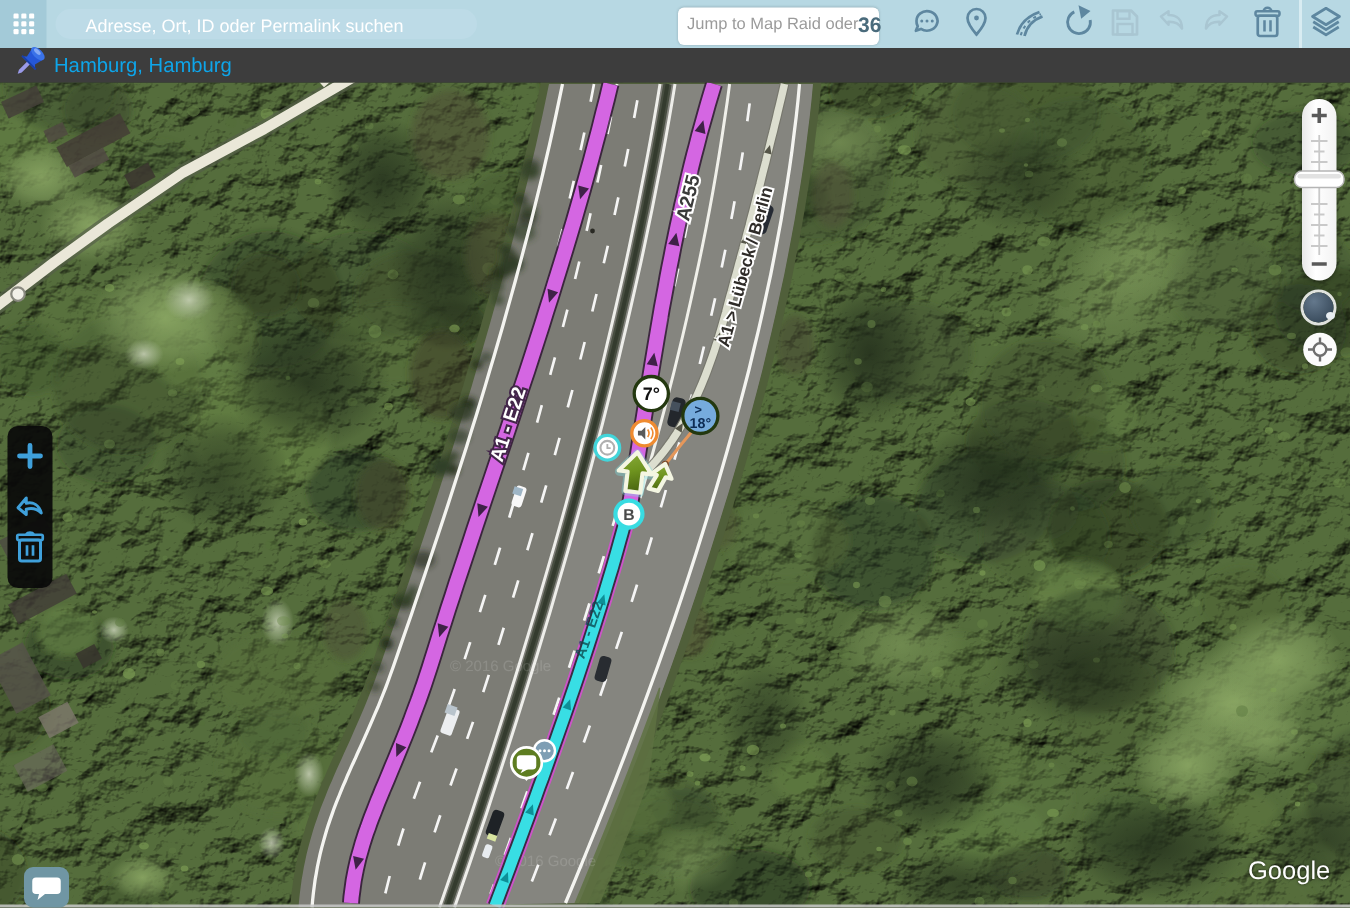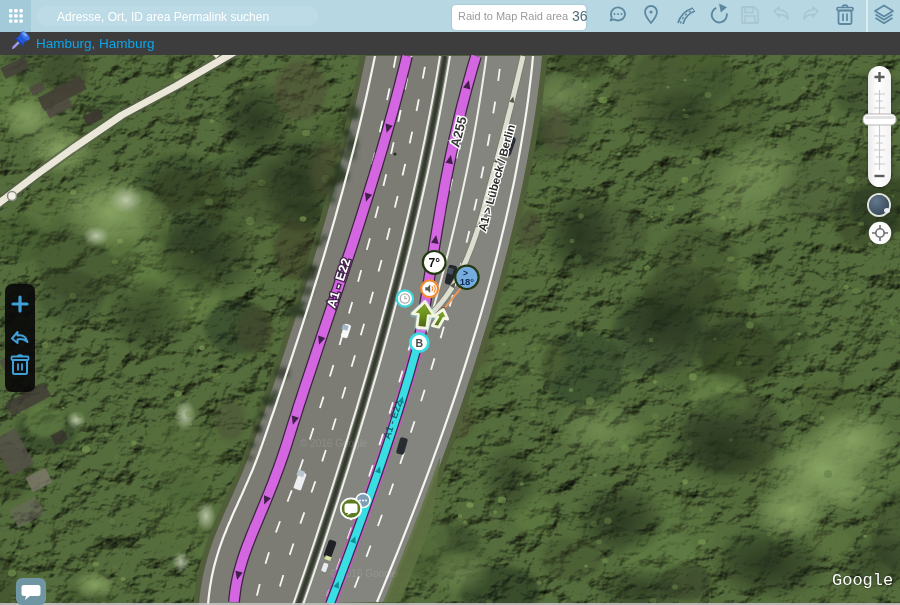--- a/index.html
+++ b/index.html
@@ -644,40 +644,40 @@
 <circle cx="12" cy="12" r="11.2" fill="#fbfbfb"></circle>
 <circle cx="12" cy="12" r="4.2" fill="none" stroke="#6e6e6e" stroke-width="1.6"></circle>
 <path d="M12,4 v4 M12,16 v4 M4,12 h4 M16,12 h4" stroke="#6e6e6e" stroke-width="1.6"></path>
 </svg>
 
 <div style="position:absolute;left:16px;top:578px;width:30px;height:27px;background:#7096a4;border-radius:6px"></div>
 <svg style="position:absolute;left:16px;top:578px" width="30" height="27" viewBox="0 0 30 27">
 <path d="M8,7 h14 a2.5,2.5 0 0 1 2.5,2.5 v6 a2.5,2.5 0 0 1 -2.5,2.5 h-8 l-5,4 l1,-4 h-2 a2.5,2.5 0 0 1 -2.5,-2.5 v-6 a2.5,2.5 0 0 1 2.5,-2.5 z" fill="#ffffff"></path>
 </svg>
 
-<div style="position:absolute;left:832px;top:571px;font-family:Liberation Mono, monospace;font-size:17px;color:#ffffff;text-shadow:0 0 2px rgba(0,0,0,0.7)">Google</div>
+<div style="position:absolute;left:832px;top:571px;font-family:Liberation Sans, sans-serif;font-size:17px;color:#ffffff;text-shadow:0 0 2px rgba(0,0,0,0.7)">Google</div>
 
 <div style="position:absolute;left:0;top:0;width:900px;height:32px;background:#b7d8e3"></div>
 <div style="position:absolute;left:0;top:0;width:31px;height:32px;background:#a3cad8"></div>
 <svg style="position:absolute;left:0;top:0" width="31" height="32" viewBox="0 0 31 32">
     <rect x="9.0" y="9.0" width="3.4" height="3.4" rx="0.8" fill="#ffffff"></rect>
     <rect x="14.2" y="9.0" width="3.4" height="3.4" rx="0.8" fill="#ffffff"></rect>
     <rect x="19.4" y="9.0" width="3.4" height="3.4" rx="0.8" fill="#ffffff"></rect>
     <rect x="9.0" y="14.2" width="3.4" height="3.4" rx="0.8" fill="#ffffff"></rect>
     <rect x="14.2" y="14.2" width="3.4" height="3.4" rx="0.8" fill="#ffffff"></rect>
     <rect x="19.4" y="14.2" width="3.4" height="3.4" rx="0.8" fill="#ffffff"></rect>
     <rect x="9.0" y="19.4" width="3.4" height="3.4" rx="0.8" fill="#ffffff"></rect>
     <rect x="14.2" y="19.4" width="3.4" height="3.4" rx="0.8" fill="#ffffff"></rect>
     <rect x="19.4" y="19.4" width="3.4" height="3.4" rx="0.8" fill="#ffffff"></rect>
   </svg>
 <div style="position:absolute;left:37px;top:6px;width:281px;height:20px;background:#bddbe7;border-radius:10px"></div>
-<div style="position:absolute;left:57px;top:9.5px;font-size:12px;color:#ffffff">Adresse, Ort, ID area Permalink suchen</div>
+<div style="position:absolute;left:57px;top:9.5px;font-size:12px;color:#ffffff">Adresse, Ort, ID oder Permalink suchen</div>
 <div style="position:absolute;left:452px;top:5px;width:134px;height:25px;background:#ffffff;border-radius:4px;box-shadow:0 0 2px rgba(0,0,0,0.2)"></div>
-<div style="position:absolute;left:458px;top:9.5px;font-size:11px;color:#9b9b9b;white-space:nowrap">Raid to Map Raid area</div>
-<div style="position:absolute;left:572px;top:7.5px;font-size:14px;font-weight:normal;color:#4a6b7c">36</div>
+<div style="position:absolute;left:458px;top:9.5px;font-size:11px;color:#9b9b9b;white-space:nowrap">Jump to Map Raid oder</div>
+<div style="position:absolute;left:572px;top:7.5px;font-size:14px;font-weight:bold;color:#4a6b7c">36</div>
 <div style="position:absolute;left:866px;top:0;width:2px;height:32px;background:#d8ecf2"></div>
 <svg style="position:absolute;left:606px;top:3px" width="24" height="26" viewBox="0 0 24 26">
     <path d="M3,10 a7,6.5 0 1 1 3,5.3 l-3.4,1.2 1.2,-3 a7,6.5 0 0 1 -0.8,-3.5 z" fill="none" stroke="#5e87a0" stroke-width="1.8" stroke-linejoin="round" transform="translate(2,1)"></path>
     <g fill="#5e87a0">
       <circle cx="8.5" cy="11" r="1"></circle>
       <circle cx="12" cy="11" r="1"></circle>
       <circle cx="15.5" cy="11" r="1"></circle>
     </g>
   </svg>
 <svg style="position:absolute;left:639px;top:3px" width="24" height="26" viewBox="0 0 24 26">

